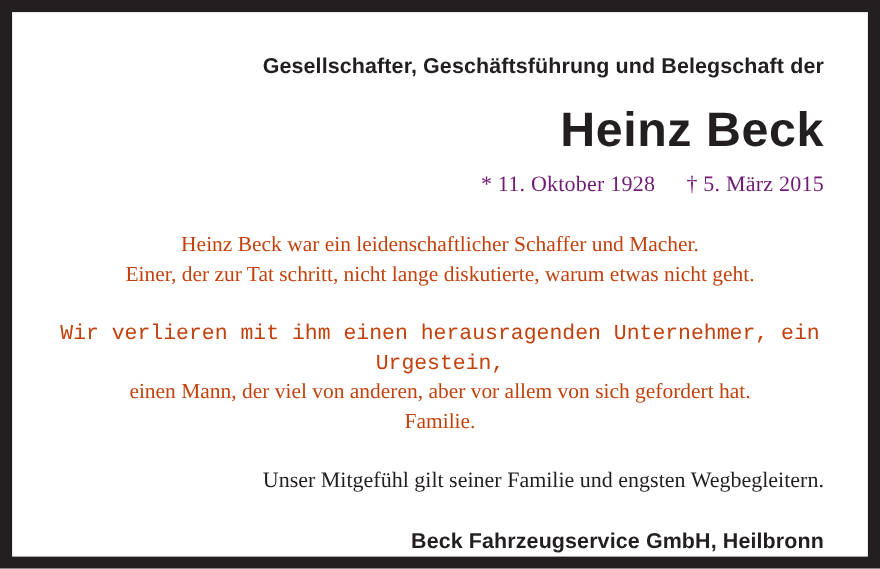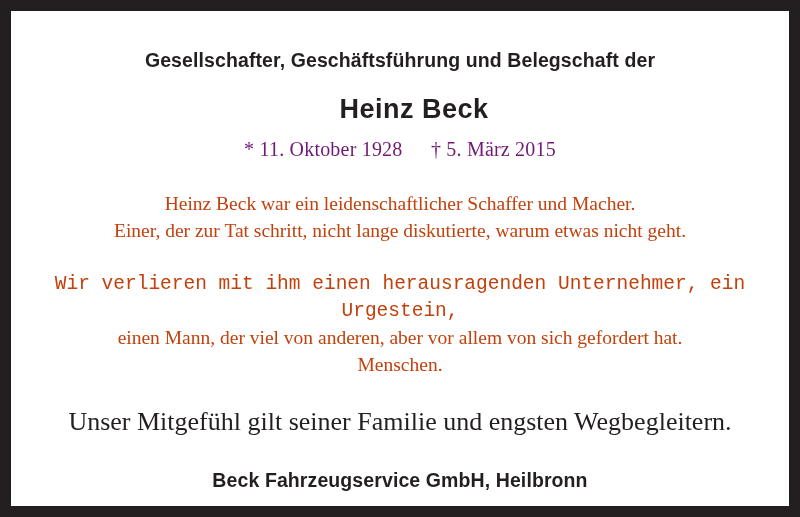--- a/index.html
+++ b/index.html
@@ -15,36 +15,36 @@
   }
   .notice {
     box-sizing: border-box;
     width: 800px;
     height: 517px;
     background: #ffffff;
     border: 11px solid #231f20;
     padding: 26px 40px 34px 40px;
     display: flex;
     flex-direction: column;
-    align-items: center;
+    align-items: flex-end;
     text-align: center;
   }
   .intro {
     font-family: "Liberation Sans", sans-serif;
     font-size: 19.5px;
     font-weight: 600;
     line-height: 1.42;
     color: #231f20;
     margin-top: 10px;
     letter-spacing: 0.1px;
   }
   .intro div { white-space: nowrap; }
   .name {
     font-family: "Liberation Sans", sans-serif;
-    font-size: 27px;
+    font-size: 44px;
     font-weight: 700;
     letter-spacing: 0.5px;
     color: #231f20;
     margin-top: 20px;
     line-height: 1.1;
     margin-left: 28px;
   }
   .dates {
     font-family: "Liberation Serif", serif;
     font-size: 20px;
@@ -66,21 +66,21 @@
   }
   .body-text p {
     margin: 0;
   }
   .para-gap {
     margin-top: 26px !important;
     font-family: Liberation Mono, monospace;
   }
   .closing {
     font-family: "Liberation Serif", serif;
-    font-size: 26px;
+    font-size: 20px;
     color: #231f20;
     margin-top: 28px;
   }
   .signature {
     font-family: "Liberation Sans", sans-serif;
     font-size: 19.5px;
     font-weight: 700;
     color: #231f20;
     margin-top: 32px;
     letter-spacing: 0.1px;
@@ -101,20 +101,20 @@
     <span>* 11. Oktober 1928</span>
     <span class="sep"></span>
     <span>† 5. März 2015</span>
   </div>
 
   <div class="body-text">
     <p>Heinz Beck war ein leidenschaftlicher Schaffer und Macher.</p>
     <p>Einer, der zur Tat schritt, nicht lange diskutierte, warum etwas nicht geht.</p>
     <p class="para-gap">Wir verlieren mit ihm einen herausragenden Unternehmer, ein Urgestein,</p>
     <p>einen Mann, der viel von anderen, aber vor allem von sich gefordert hat.</p>
-    <p>Menschen.</p>
+    <p>Familie.</p>
   </div>
 
   <div class="closing">Unser Mitgefühl gilt seiner Familie und engsten Wegbegleitern.</div>
 
   <div class="signature">Beck Fahrzeugservice GmbH, Heilbronn</div>
 
 </div>
 
 </body></html>

